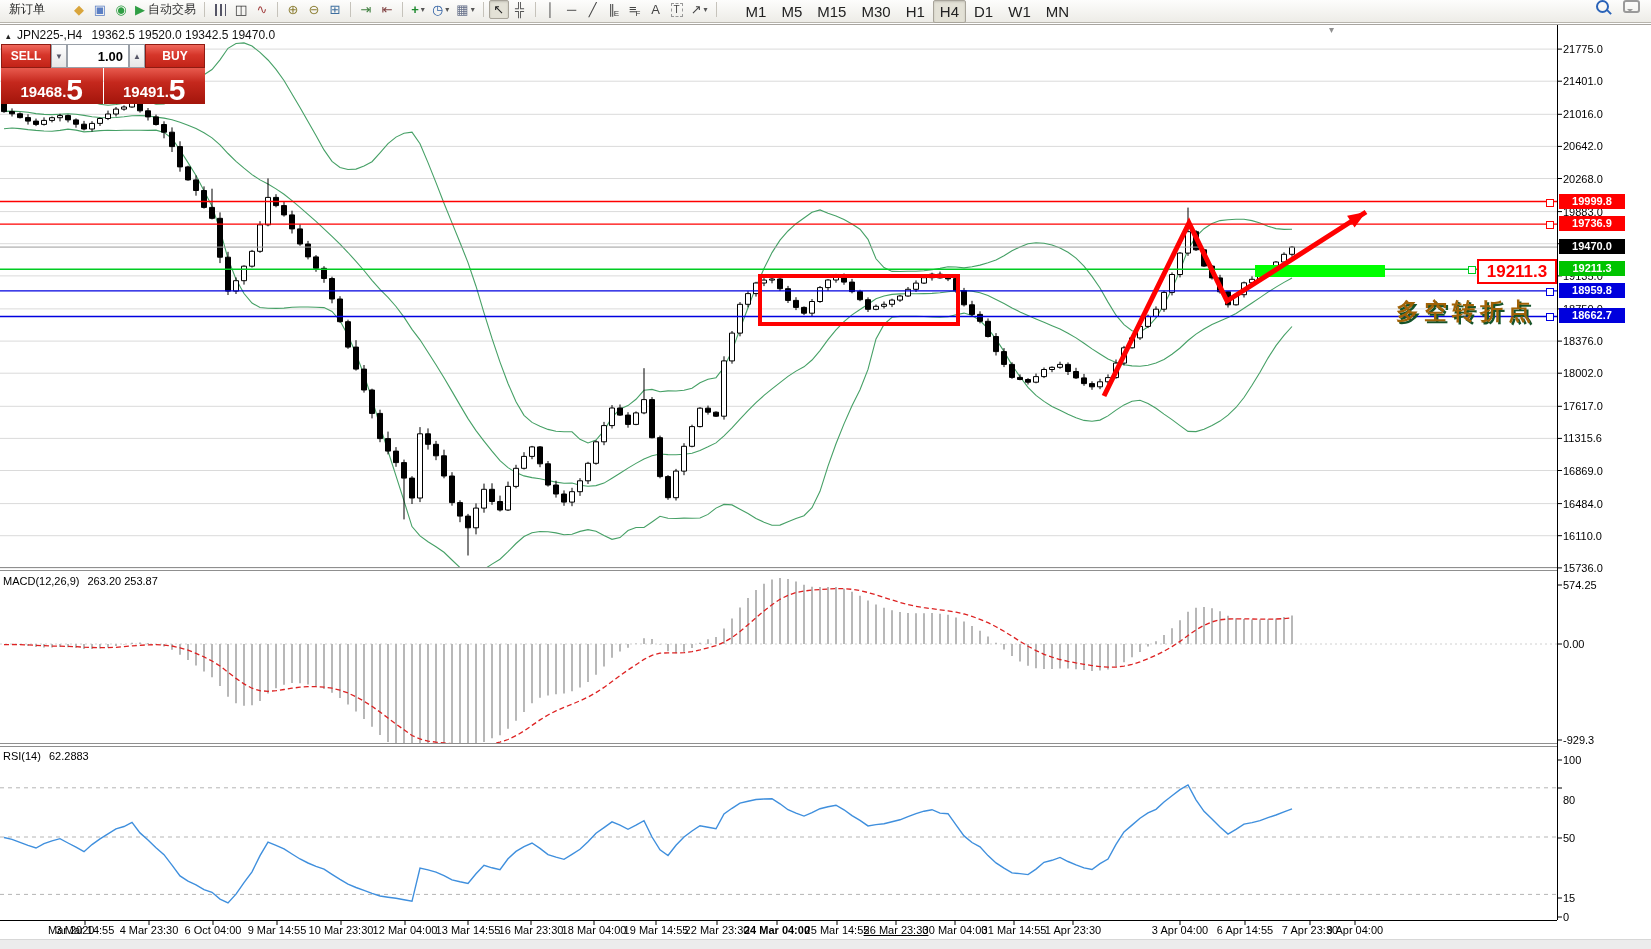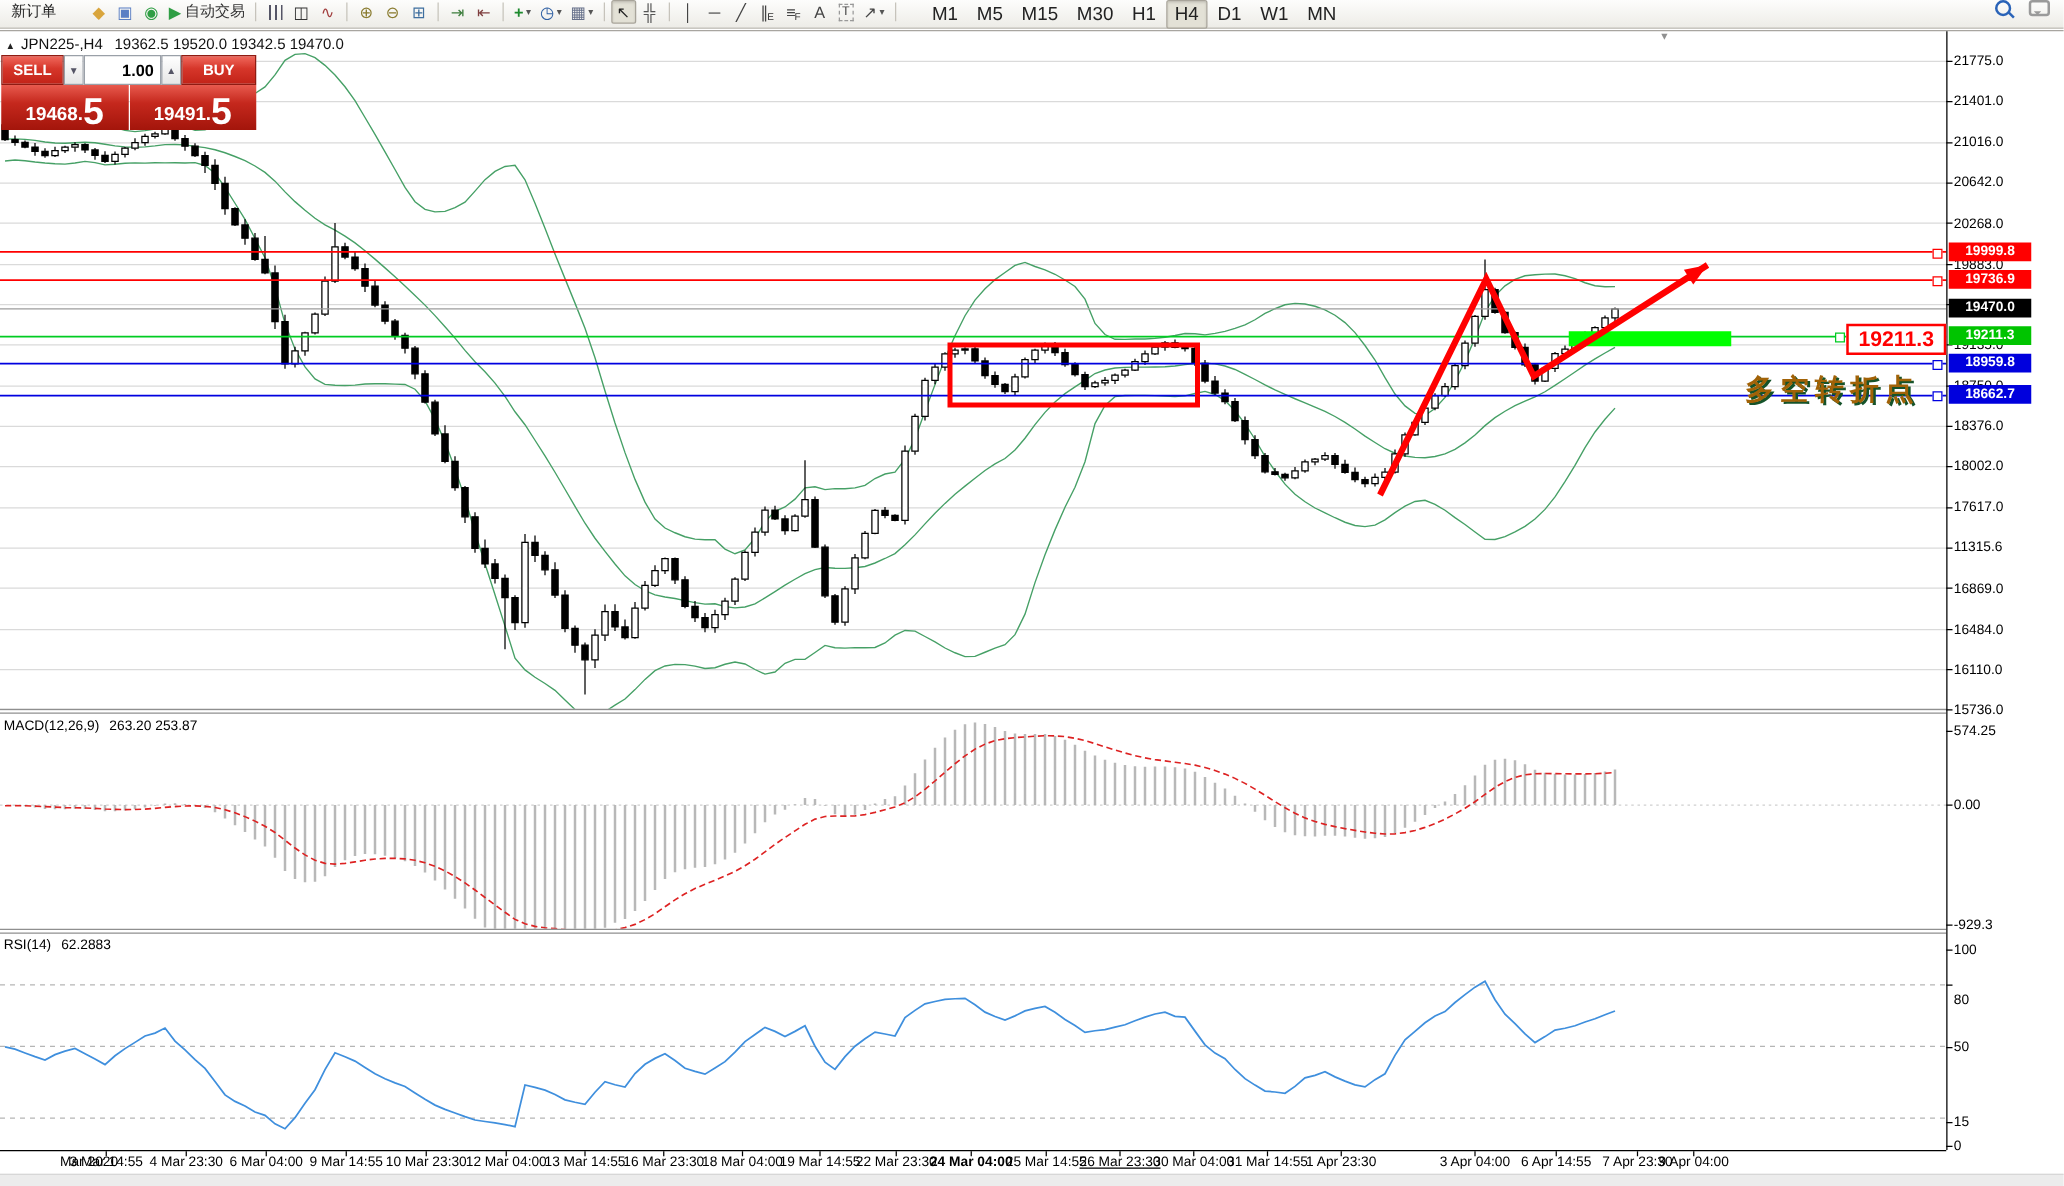--- a/index.html
+++ b/index.html
@@ -265,21 +265,21 @@
     <div class="plabel" style="top: 261.304px; background: rgb(0, 196, 0);">19211.3</div>
     <div class="lhandle" style="left: 1468px; top: 266.304px; border-color: rgb(0, 204, 34);"></div>
     <div class="plabel" style="top: 282.911px; background: rgb(0, 0, 221);">18959.8</div>
     <div class="lhandle" style="left: 1546px; top: 287.911px; border-color: rgb(0, 0, 224);"></div>
     <div class="plabel" style="top: 308.435px; background: rgb(0, 0, 221);">18662.7</div>
     <div class="lhandle" style="left: 1546px; top: 313.435px; border-color: rgb(0, 0, 224);"></div>
     <div class="plabel" style="top: 239.079px; background: rgb(0, 0, 0);">19470.0</div>
     <div class="dtick left" style="left: 4px; padding-left: 44px;">Mar 2020</div>
     <div class="dtick" style="left: 85px;">3 Mar 14:55</div>
     <div class="dtick" style="left: 149px;">4 Mar 23:30</div>
-    <div class="dtick" style="left: 213px;">6 Mar 04:00</div>
+    <div class="dtick" style="left: 213px;">6 Oct 04:00</div>
     <div class="dtick" style="left: 277px;">9 Mar 14:55</div>
     <div class="dtick" style="left: 341px;">10 Mar 23:30</div>
     <div class="dtick" style="left: 405px;">12 Mar 04:00</div>
     <div class="dtick" style="left: 468px;">13 Mar 14:55</div>
     <div class="dtick" style="left: 531px;">16 Mar 23:30</div>
     <div class="dtick" style="left: 594px;">18 Mar 04:00</div>
     <div class="dtick" style="left: 656px;">19 Mar 14:55</div>
     <div class="dtick" style="left: 717px;">22 Mar 23:30</div>
     <div class="dtick" style="left: 777px; font-weight: bold;">24 Mar 04:00</div>
     <div class="dtick" style="left: 837px;">25 Mar 14:55</div>

